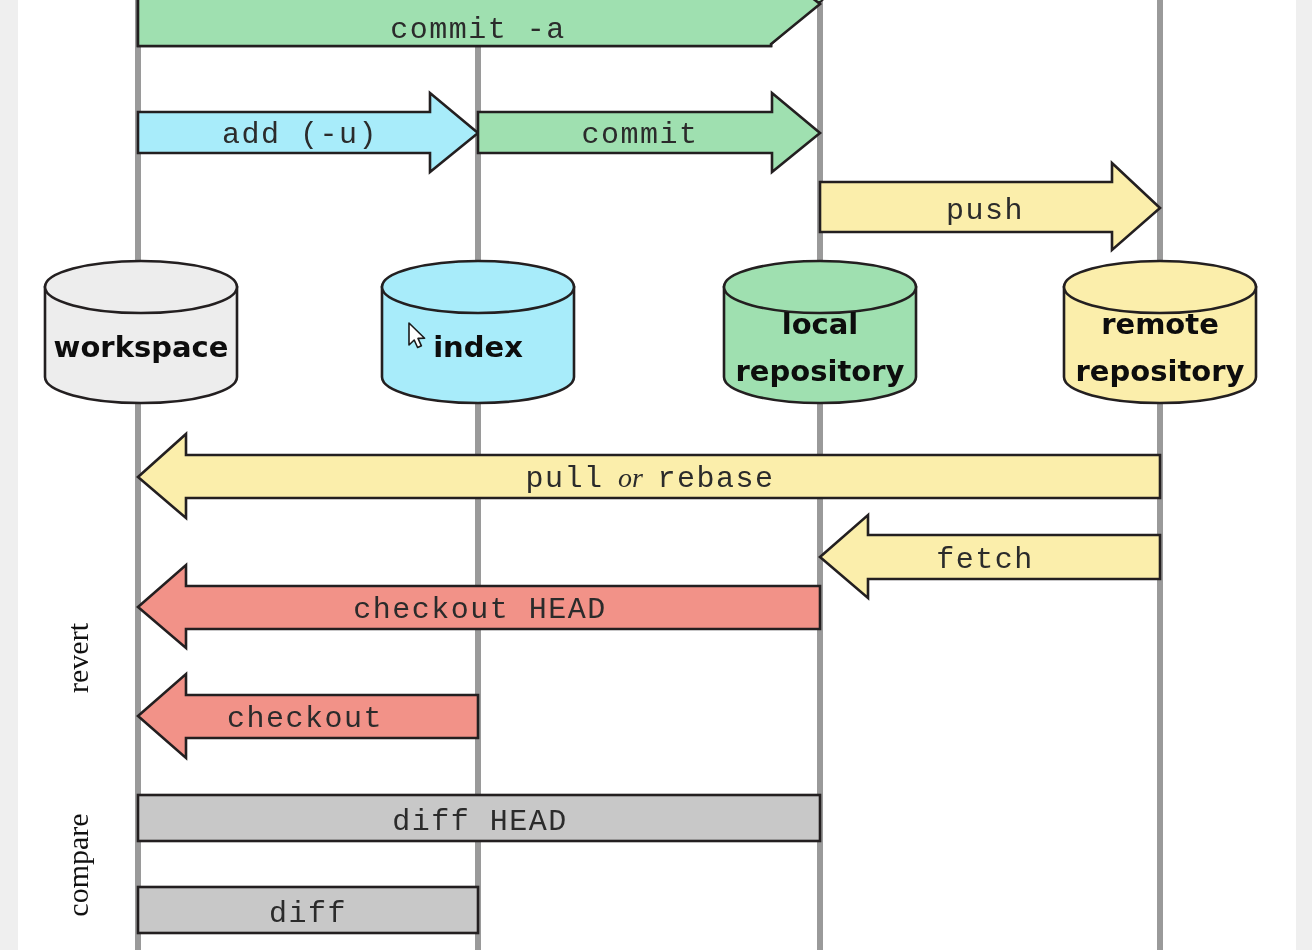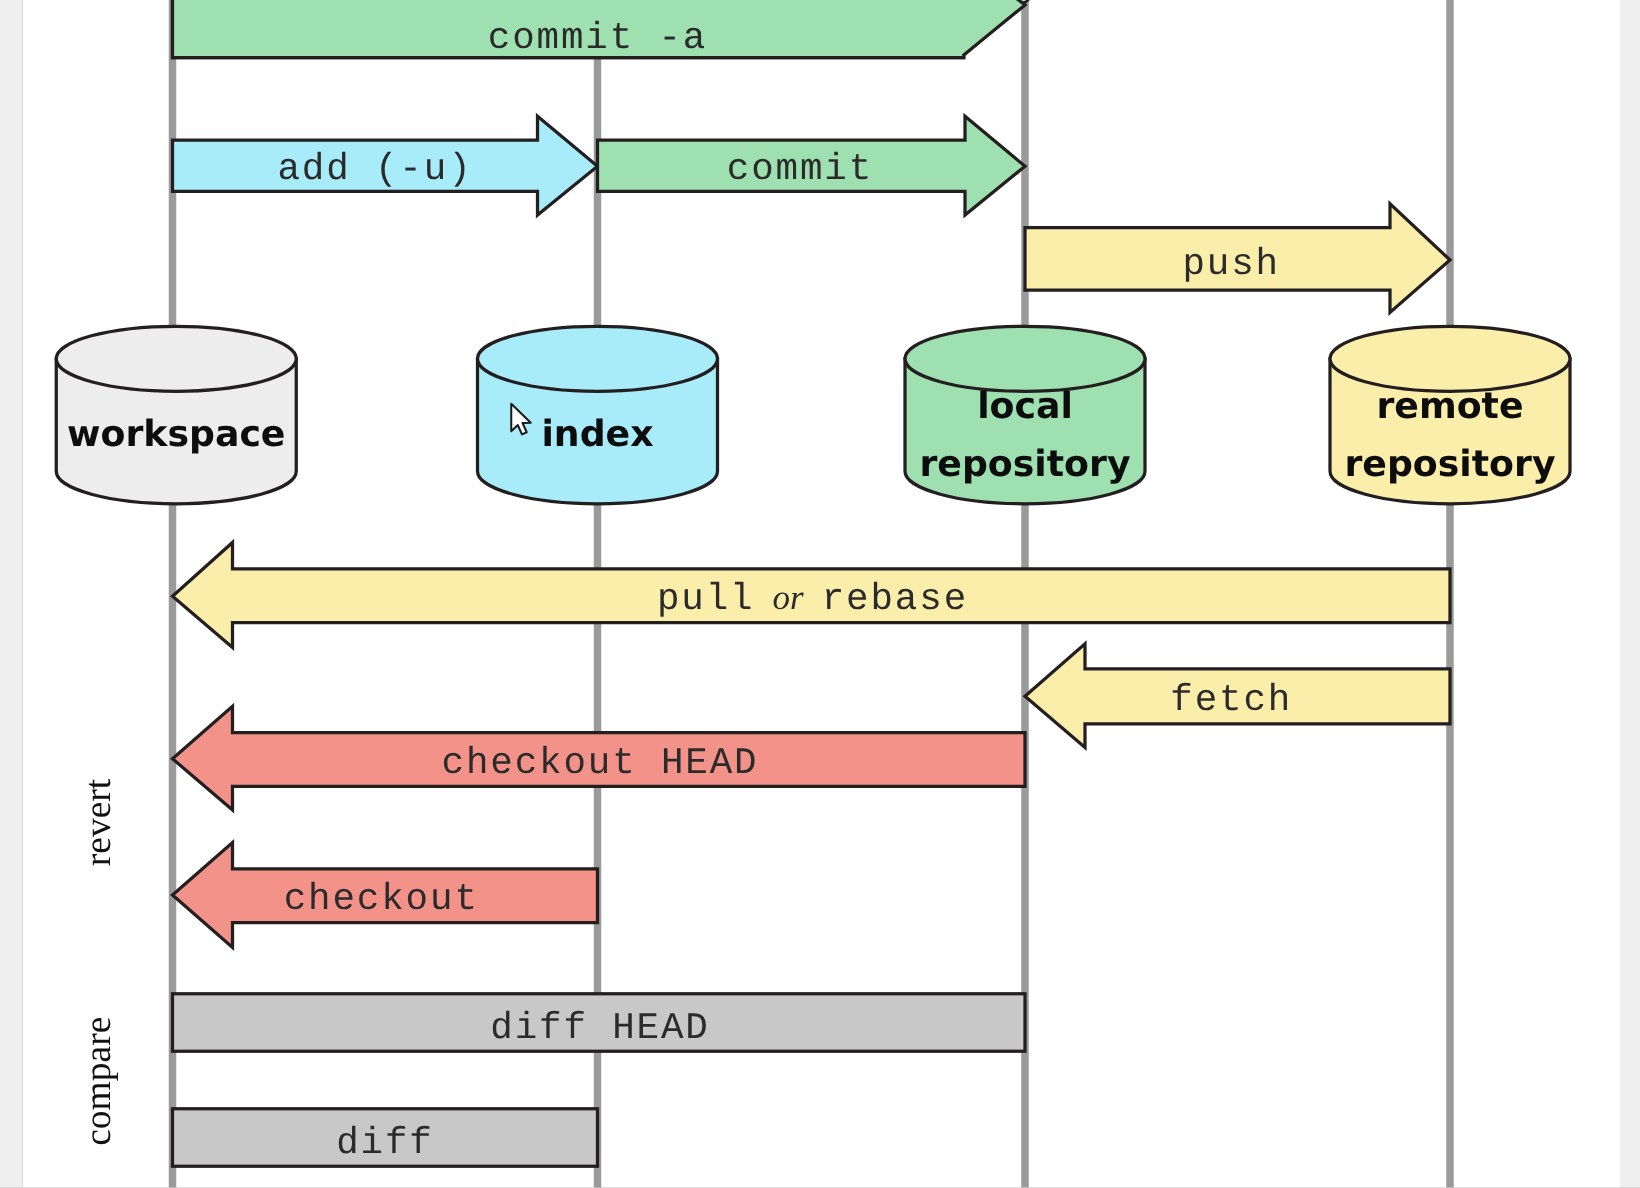--- a/index.html
+++ b/index.html
@@ -10,21 +10,21 @@
   body {
     width: 1312px;
     height: 950px;
     overflow: hidden;
     font-family: "Liberation Sans", sans-serif;
   }
   #stage {
     position: relative;
     width: 1312px;
     height: 950px;
-    background: #737373;
+    background: #fca5a5;
   }
   .page-gutter-left {
     position: absolute;
     left: 0; top: 0;
     width: 18px; height: 950px;
     background: #efefef;
   }
   .page-gutter-right {
     position: absolute;
     left: 1296px; top: 0;

